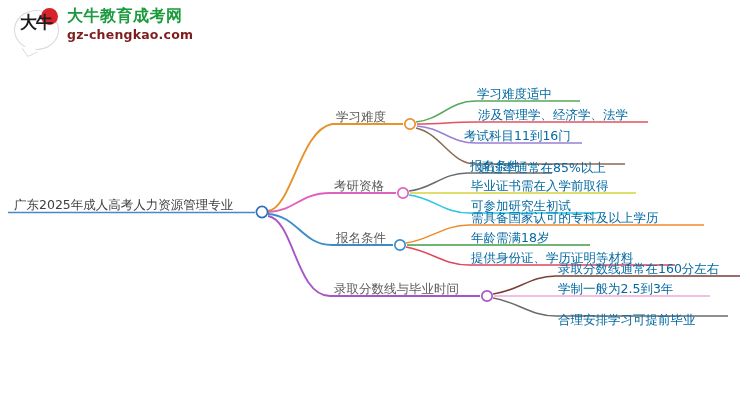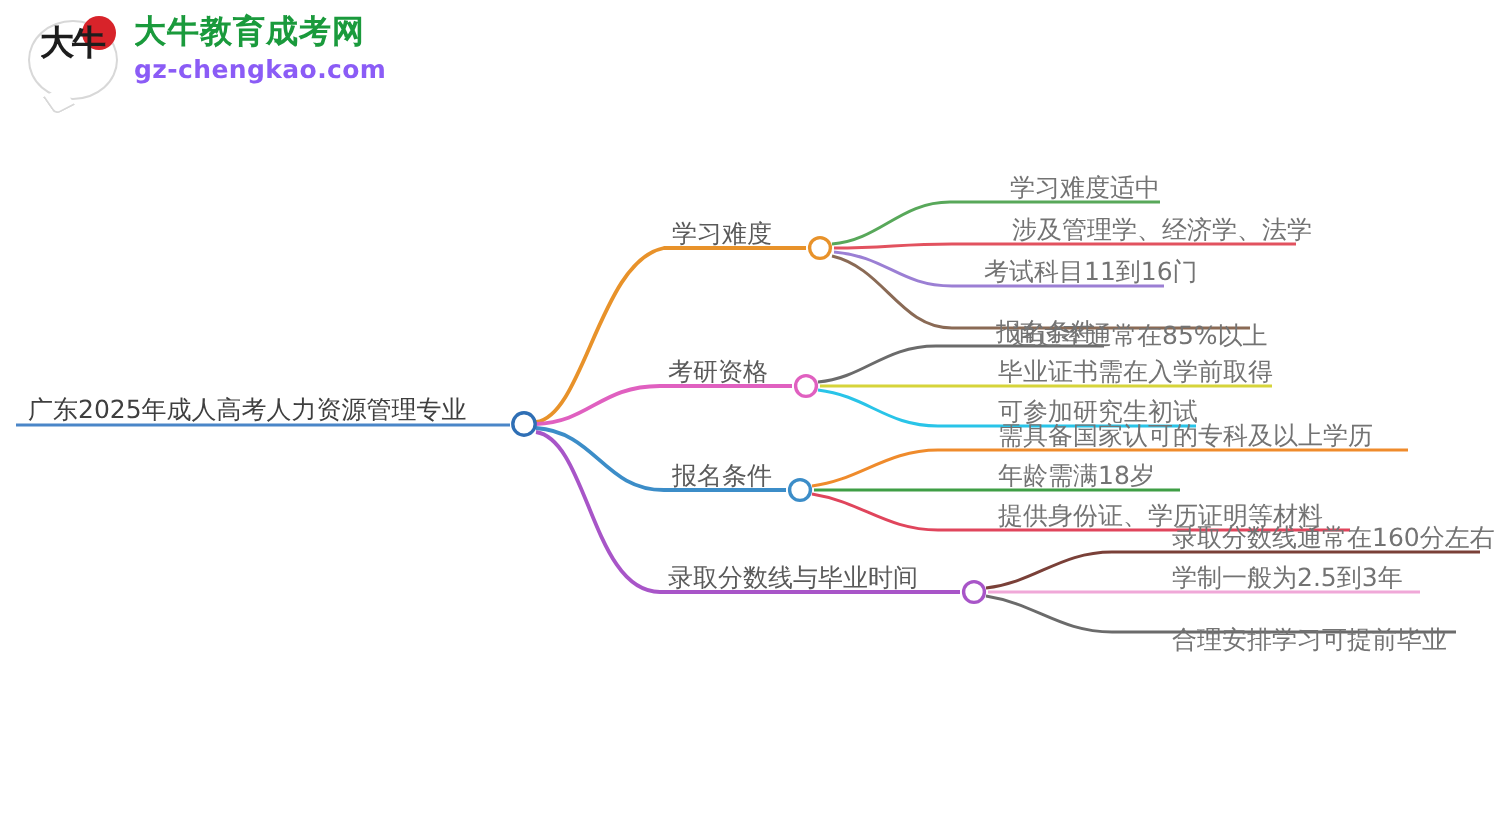--- a/index.html
+++ b/index.html
@@ -94,21 +94,21 @@
     font-weight: 700;
     color: #1a9a3c;
     letter-spacing: 0.5px;
     font-family: "DejaVu Sans", sans-serif;
     white-space: nowrap;
   }
   .logo-sub {
     margin-top: 5px;
     font-size: 12.5px;
     font-weight: 700;
-    color: #8b5cf6;
+    color: #7f1d1d;
     letter-spacing: 0.2px;
     font-family: "DejaVu Sans", sans-serif;
     white-space: nowrap;
   }
 
   
   .node {
     position: absolute;
     white-space: nowrap;
     color: #5f5f5f;
@@ -118,22 +118,21 @@
   .node-root {
     font-size: 12.5px;
     color: #3f3f3f;
   }
   .node-branch {
     font-size: 12.5px;
     color: #5a5a5a;
   }
   .node-leaf {
     font-size: 12.5px;
-    color: #737373;
-    margin-left: 28px;
+    color: #0369a1;
   }
 </style>
 </head>
 <body>
 
 <svg id="canvas" viewBox="0 0 750 410" xmlns="http://www.w3.org/2000/svg">
 
   <line x1="8" y1="212.5" x2="255" y2="212.5" stroke="#4a86c8" stroke-width="1.6"></line>
 
   <path d="M 268 211 C 292 208, 300 130, 332 124 L 403 124" fill="none" stroke="#e8922a" stroke-width="1.9"></path>

